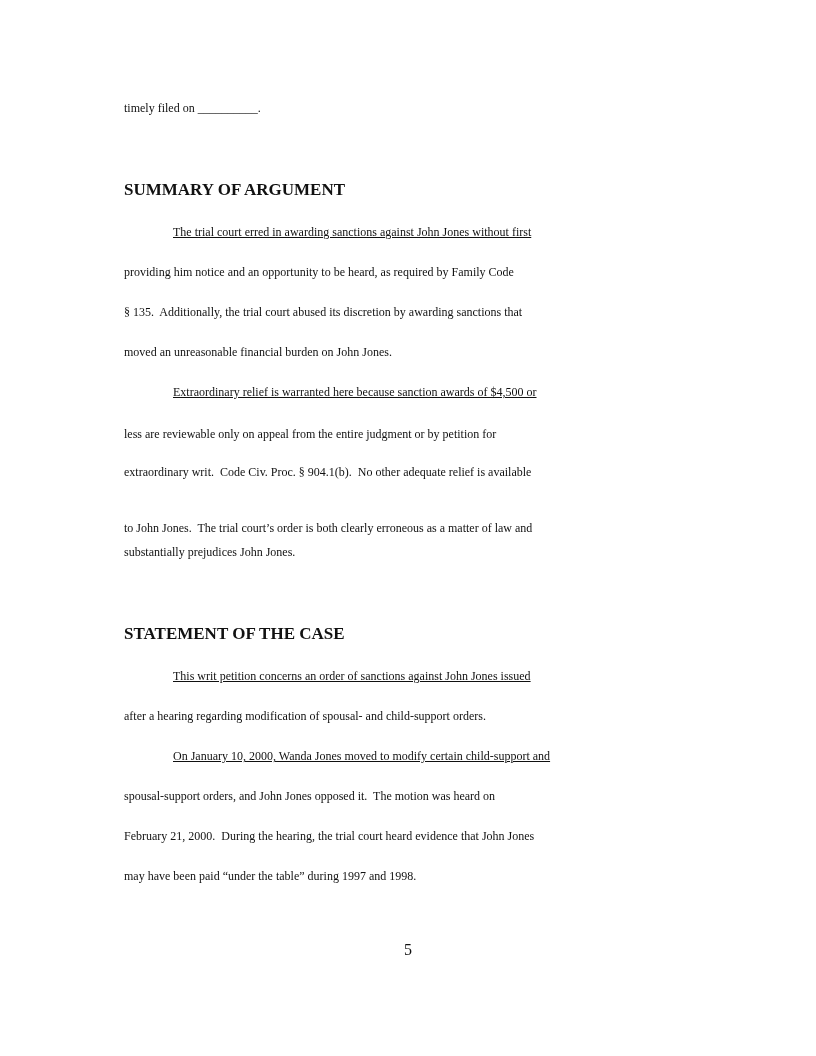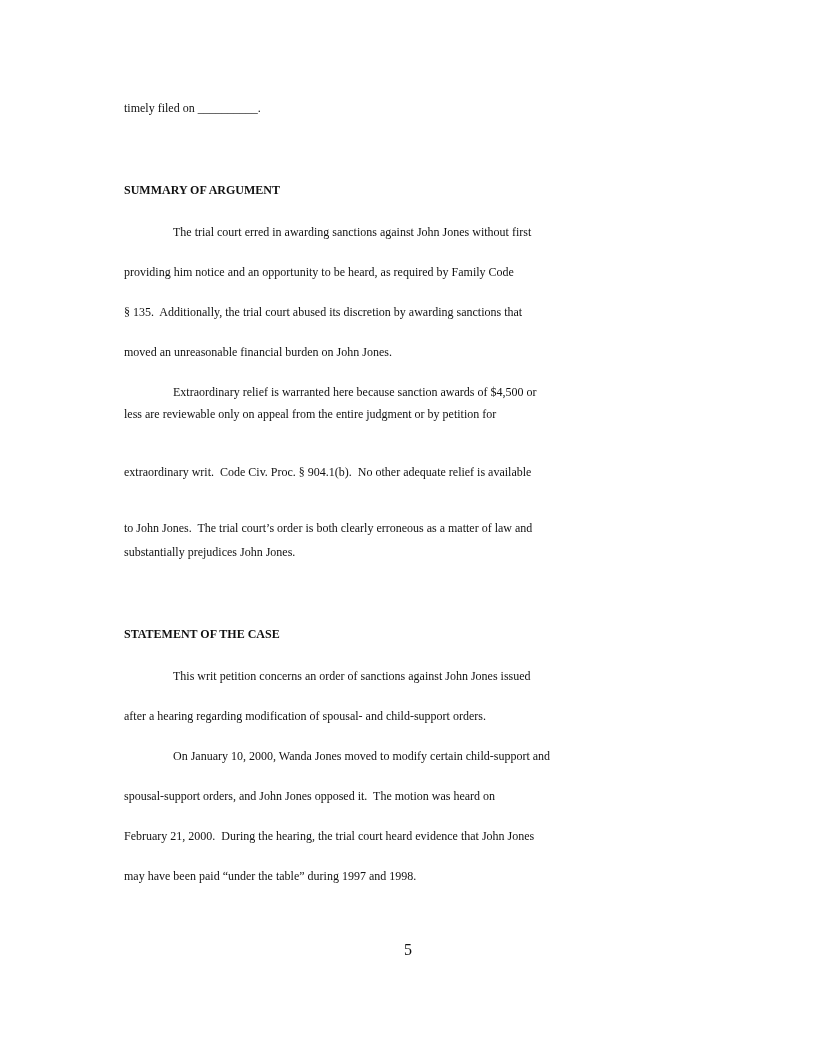--- a/index.html
+++ b/index.html
@@ -1,35 +1,35 @@
 <!DOCTYPE html>
 <html><head>
 <meta charset="utf-8">
 <style>
   html, body { margin: 0; padding: 0; background: #ffffff; }
   body { width: 816px; height: 1056px; position: relative; overflow: hidden;
          font-family: "Liberation Serif", serif; color: #111111; }
   .line { position: absolute; left: 124px; font-size: 12px; white-space: pre; line-height: 20px; }
-  .indent { left: 173px; }
-  .heading { font-weight: bold; font-size: 12px; }
+  .indent { left: 173px; text-decoration: underline; }
+  .heading { font-weight: bold; font-size: 17px; }
   .pagenum { position: absolute; left: 0; width: 816px; text-align: center; font-size: 16px; top: 941px; }
 </style>
 </head>
 <body>
 
 <div>
   <div class="line" style="top:98px">timely filed on __________.</div>
 
   <div class="line heading" style="top:180px">SUMMARY OF ARGUMENT</div>
   <div class="line indent" style="top:222px">The trial court erred in awarding sanctions against John Jones without first</div>
   <div class="line" style="top:262px">providing him notice and an opportunity to be heard, as required by Family Code</div>
   <div class="line" style="top:302px">§ 135.  Additionally, the trial court abused its discretion by awarding sanctions that</div>
   <div class="line" style="top:342px">moved an unreasonable financial burden on John Jones.</div>
   <div class="line indent" style="top:382px">Extraordinary relief is warranted here because sanction awards of $4,500 or</div>
-  <div class="line" style="top:404px">less are reviewable only on appeal from the entire judgment or by petition for</div>
+  <div class="line" style="top:424px">less are reviewable only on appeal from the entire judgment or by petition for</div>
   <div class="line" style="top:462px">extraordinary writ.  Code Civ. Proc. § 904.1(b).  No other adequate relief is available</div>
   <div class="line" style="top:518px">to John Jones.  The trial court’s order is both clearly erroneous as a matter of law and</div>
   <div class="line" style="top:542px">substantially prejudices John Jones.</div>
 
   <div class="line heading" style="top:624px">STATEMENT OF THE CASE</div>
   <div class="line indent" style="top:666px">This writ petition concerns an order of sanctions against John Jones issued</div>
   <div class="line" style="top:706px">after a hearing regarding modification of spousal- and child-support orders.</div>
   <div class="line indent" style="top:746px">On January 10, 2000, Wanda Jones moved to modify certain child-support and</div>
   <div class="line" style="top:786px">spousal-support orders, and John Jones opposed it.  The motion was heard on</div>
   <div class="line" style="top:826px">February 21, 2000.  During the hearing, the trial court heard evidence that John Jones</div>

